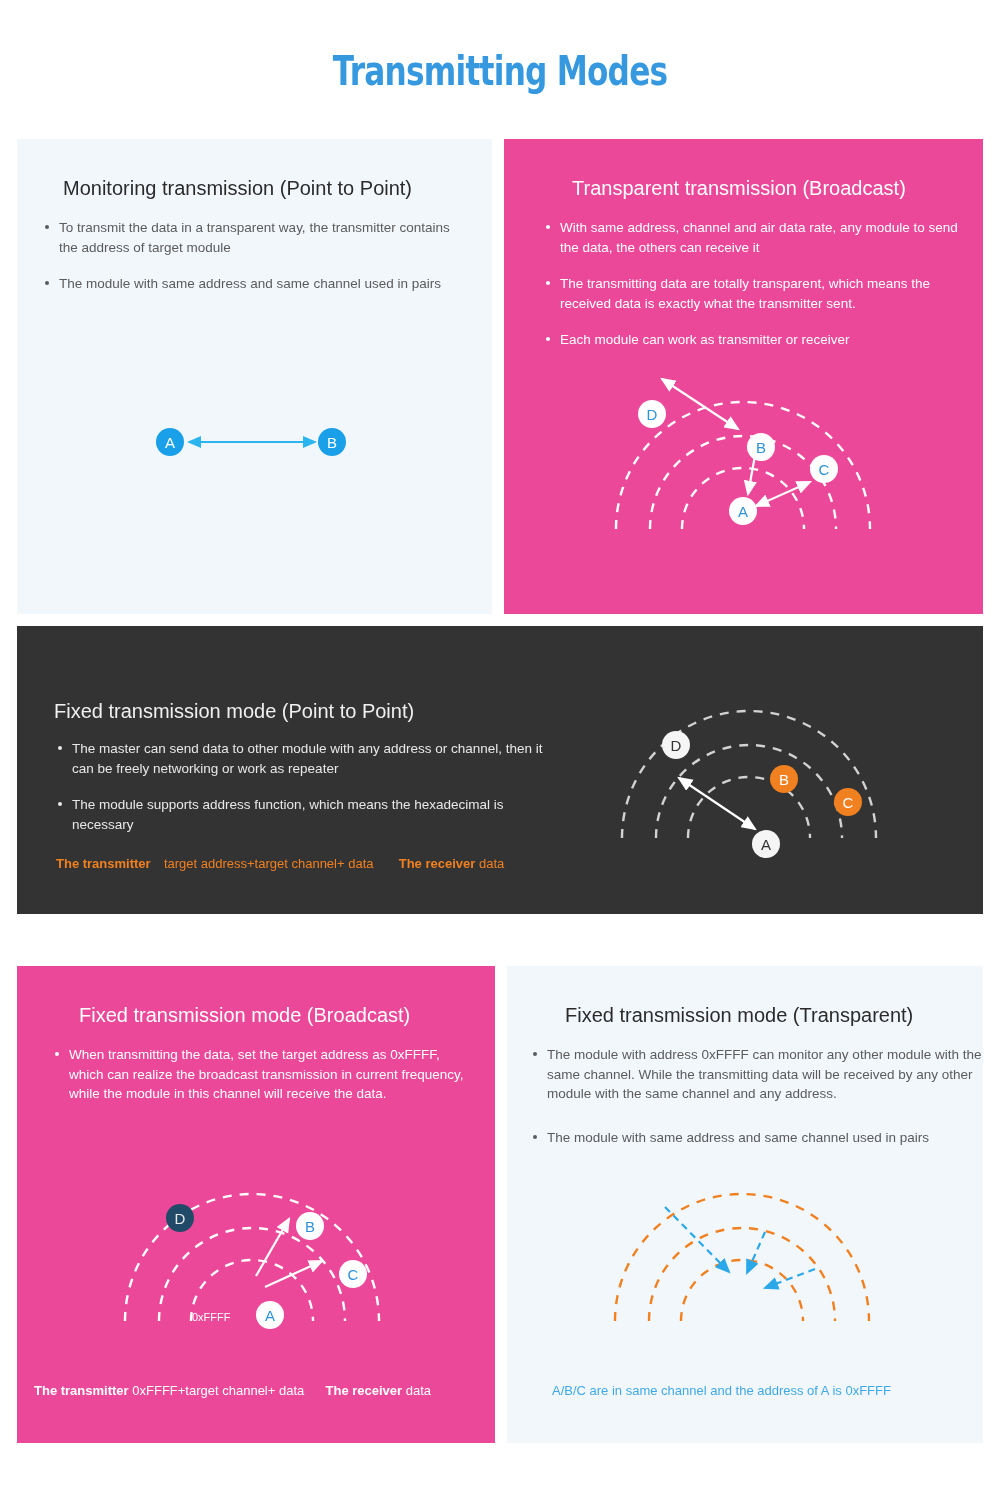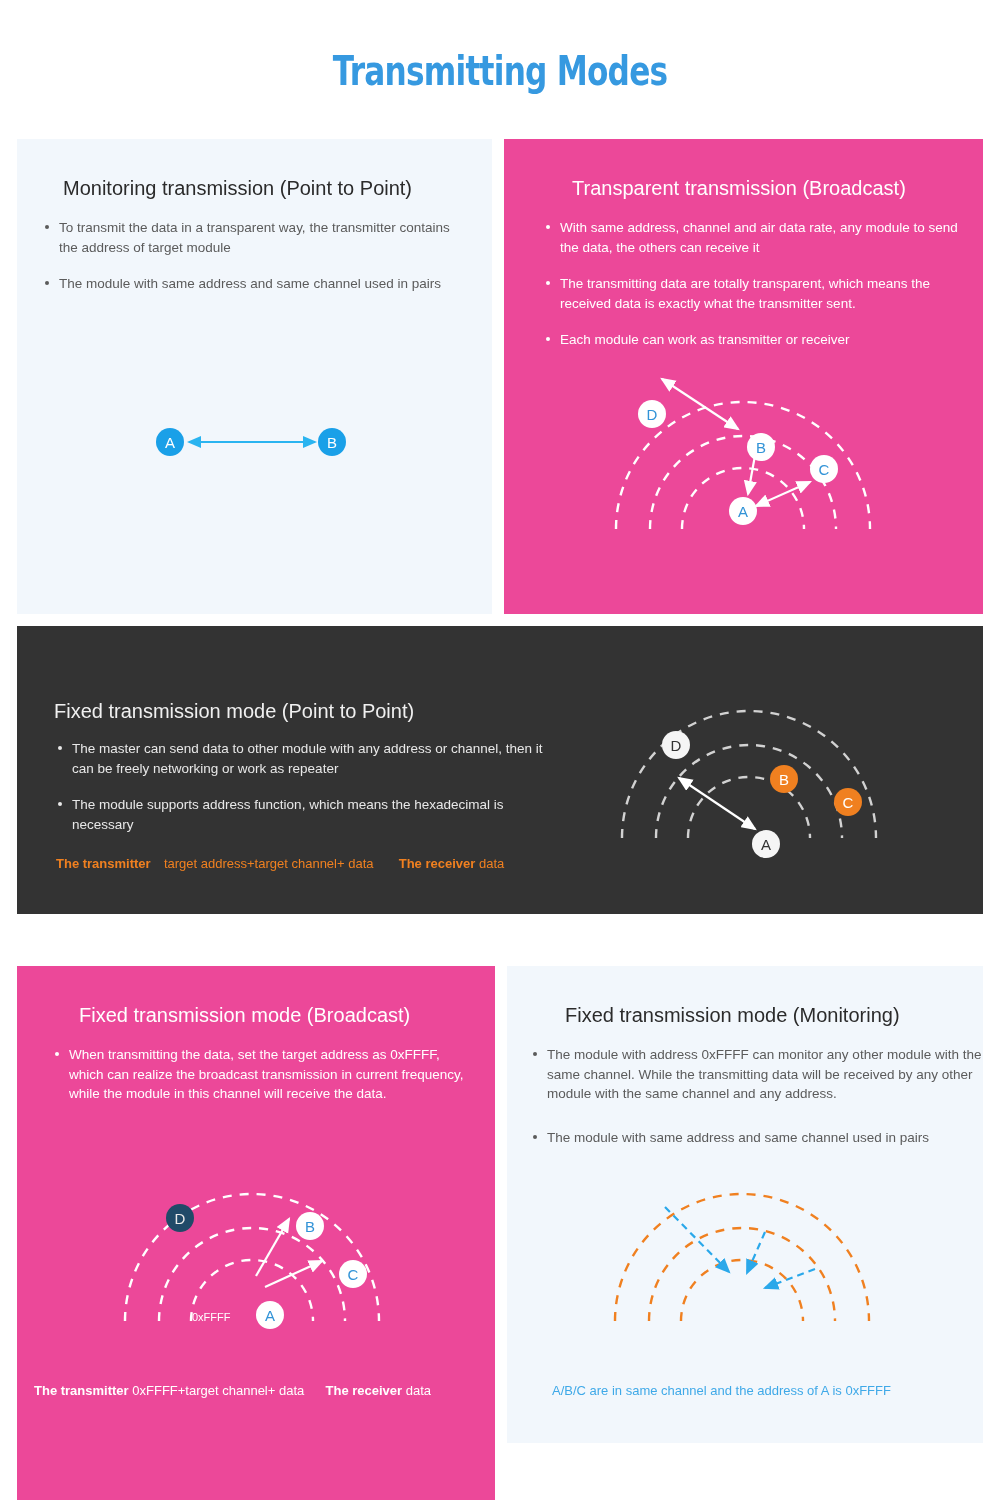--- a/index.html
+++ b/index.html
@@ -22,21 +22,21 @@
 
   
   .panel{position:absolute;overflow:hidden;}
   .panel.light{background:#f2f7fc;}
   .panel.blue{background:#ec4899;}
   .panel.dark{background:#333333;}
 
   #p1{left:17px;top:139px;width:475px;height:475px;}
   #p2{left:504px;top:139px;width:479px;height:475px;}
   #p3{left:17px;top:626px;width:966px;height:288px;}
-  #p4{left:17px;top:966px;width:478px;height:534px;}
+  #p4{left:17px;top:966px;width:478px;height:477px;}
   #p5{left:507px;top:966px;width:476px;height:477px;}
 
   
   .ptitle{
     position:absolute;font-size:20px;font-weight:400;white-space:nowrap;
   }
   .ptitle.on-light{color:#2b2b2b;}
   .ptitle.on-blue{color:#ffffff;}
   .ptitle.on-dark{color:#f0f0f0;}
 
@@ -225,21 +225,21 @@
       <b>The transmitter</b>
       <span>0xFFFF+target channel+ data</span>
       <span class="fn-sp"></span>
       <b>The receiver</b>
       <span>data</span>
     </div>
   </div>
 
   <div class="panel light" id="p5">
 
-    <div class="ptitle on-light" style="left:58px;top:38px;">Fixed transmission mode (Monitoring)</div>
+    <div class="ptitle on-light" style="left:58px;top:38px;">Fixed transmission mode (Transparent)</div>
 
     <div class="bullets on-light" style="left:24px;top:79px;width:462px;">
       <div class="bullet" style="margin-bottom:24px;">The module with address 0xFFFF can monitor any other module with the same channel. While the transmitting data will be received by any other module with the same channel and any address.</div>
       <div class="bullet">The module with same address and same channel used in pairs</div>
     </div>
 
     <div class="diagram" style="left:0;top:0;width:476px;height:477px;">
       <svg width="476" height="477">
         <defs>
           <marker id="ah-b" markerWidth="7" markerHeight="7" refX="6" refY="3" orient="auto">

